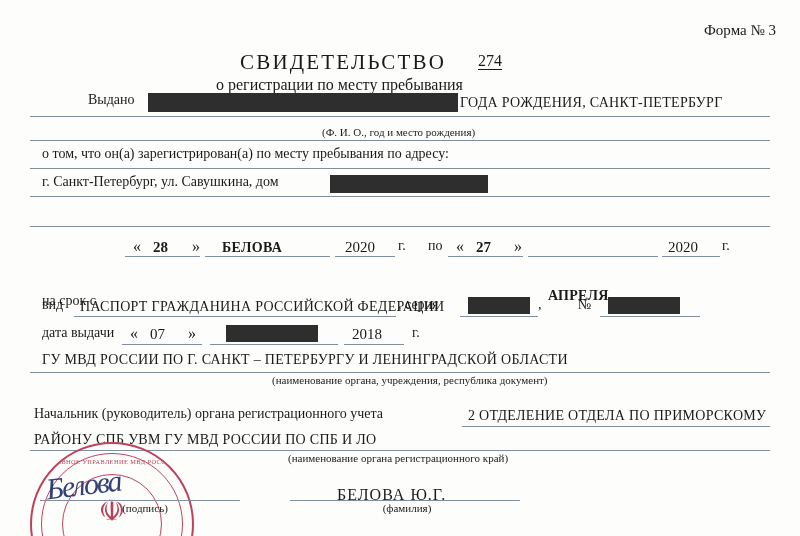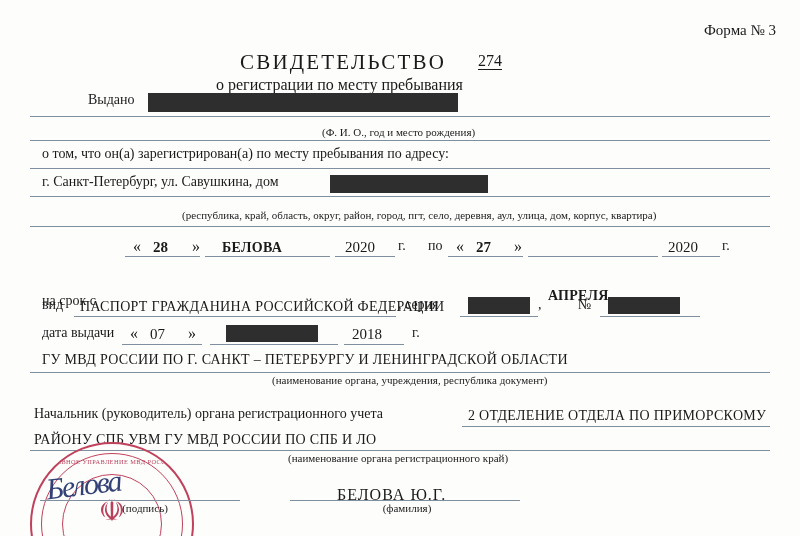--- a/index.html
+++ b/index.html
@@ -162,34 +162,34 @@
 <div class="page">
 
   <div class="form-no">Форма № 3</div>
 
   <div class="title">СВИДЕТЕЛЬСТВО</div>
   <div class="title-num">274</div>
   <div class="subtitle">о регистрации по месту пребывания</div>
 
   <div class="lbl" style="top:92px; left:88px;">Выдано</div>
   <div class="redact" style="left:148px; top:93px; width:310px; height:19px;"></div>
+  <div class="val-caps" style="top:95px; left:460px;">ГОДА РОЖДЕНИЯ, САНКТ-ПЕТЕРБУРГ</div>
   <div class="rule" style="left:30px; top:116px; width:740px;"></div>
 
   <div class="rule" style="left:30px; top:140px; width:740px;"></div>
   <div class="lbl-sm" style="top:126px; left:322px;">(Ф. И. О., год и место рождения)</div>
 
   <div class="lbl" style="top:146px; left:42px;">о том, что он(а) зарегистрирован(а) по месту пребывания по адресу:</div>
   <div class="rule" style="left:30px; top:168px; width:740px;"></div>
 
   <div class="lbl" style="top:174px; left:42px;">г. Санкт-Петербург, ул. Савушкина, дом</div>
   <div class="redact" style="left:330px; top:175px; width:158px; height:18px;"></div>
   <div class="rule" style="left:30px; top:196px; width:740px;"></div>
 
   <div class="rule" style="left:30px; top:226px; width:740px;"></div>
-  <div class="lbl-sm" style="top:209px; left:182px;">(республика, край, область, округ, район, город, пгт, село, деревня, аул, улица, дом, корпус, квартира)</div>
 
   <div class="lbl" style="top:253px; left:42px;margin-top:40px;">на срок с</div>
   <div class="quote" style="top:238px; left:133px;">«</div>
   <div class="val" style="top:239px; left:153px; font-weight:bold;">28</div>
   <div class="quote" style="top:238px; left:192px;">»</div>
   <div class="val-caps" style="top:240px; left:222px; font-weight:bold;">БЕЛОВА</div>
   <div class="val" style="top:239px; left:345px;">2020</div>
   <div class="lbl" style="top:238px; left:398px;">г.</div>
   <div class="lbl" style="top:238px; left:428px;">по</div>
   <div class="quote" style="top:238px; left:456px;">«</div>

